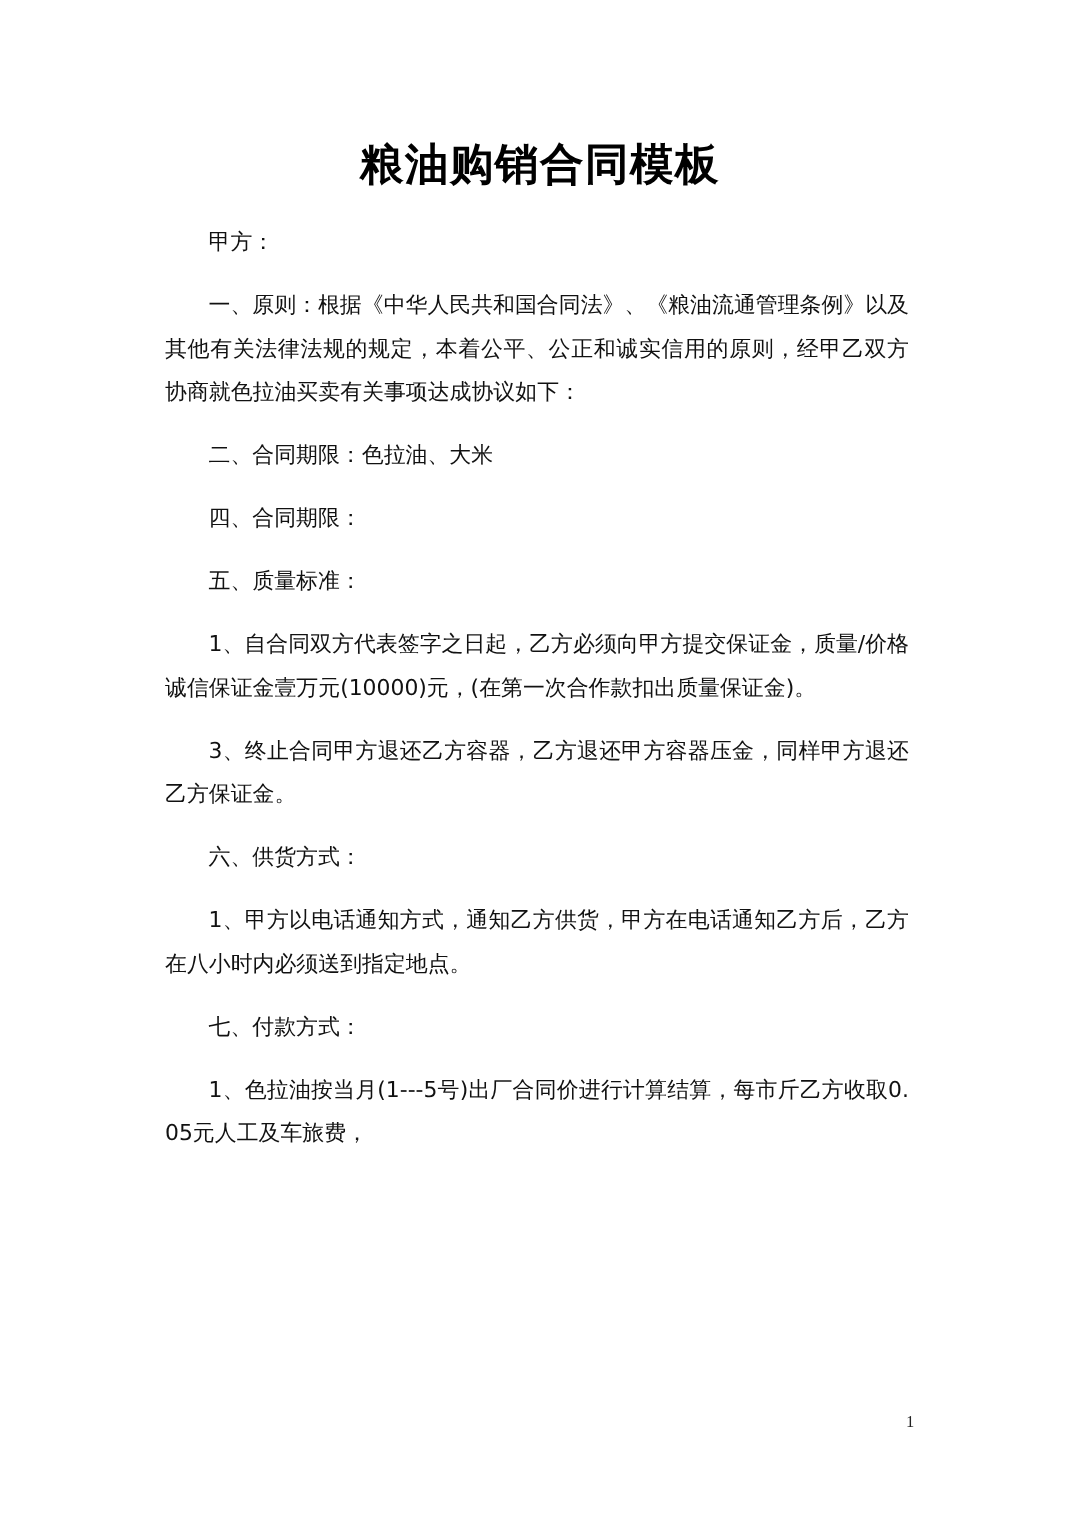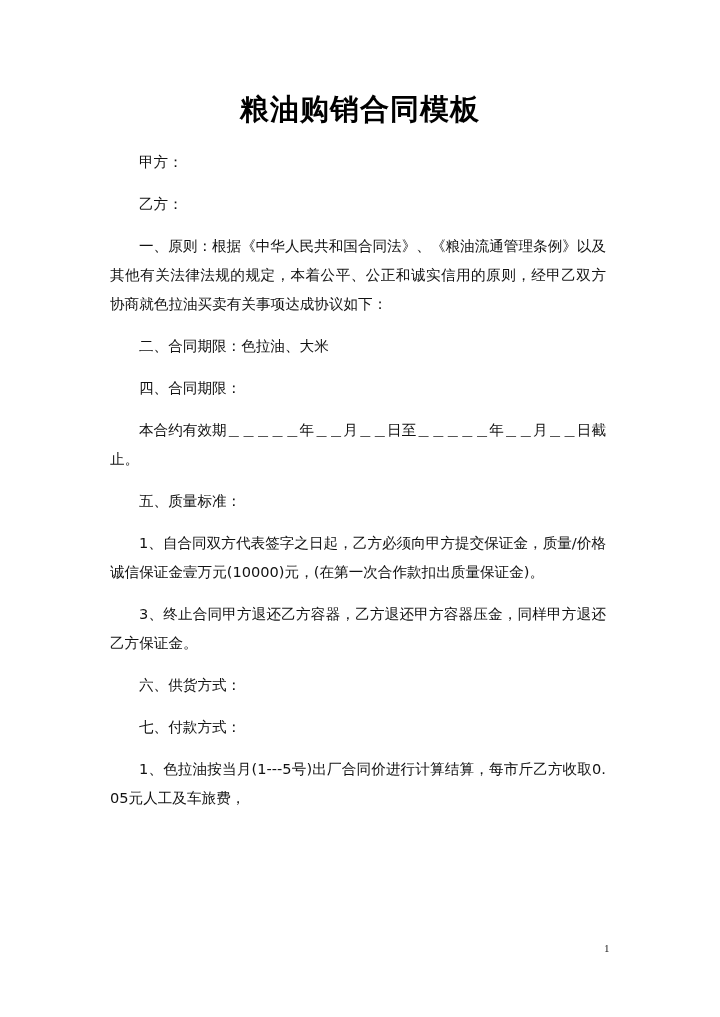--- a/index.html
+++ b/index.html
@@ -14,26 +14,25 @@
     .pagenum { position: absolute; left: 604px; top: 942px; font-size: 11px;
                font-family: "Liberation Serif", serif; color: #222; }
   </style>
 </head>
 <body>
 
 <div class="page">
   <div class="title">粮油购销合同模板</div>
   <div class="body">
     <p class="p">甲方：</p>
-    <p class="p">乙方：</p>
     <p class="p">一、原则：根据《中华人民共和国合同法》、《粮油流通管理条例》以及其他有关法律法规的规定，本着公平、公正和诚实信用的原则，经甲乙双方协商就色拉油买卖有关事项达成协议如下：</p>
     <p class="p">二、合同期限：色拉油、大米</p>
     <p class="p">四、合同期限：</p>
-    <p class="p">本合约有效期＿＿＿＿＿年＿＿月＿＿日至＿＿＿＿＿年＿＿月＿＿日截止。</p>
     <p class="p">五、质量标准：</p>
     <p class="p">1、自合同双方代表签字之日起，乙方必须向甲方提交保证金，质量/价格诚信保证金壹万元(10000)元，(在第一次合作款扣出质量保证金)。</p>
     <p class="p">3、终止合同甲方退还乙方容器，乙方退还甲方容器压金，同样甲方退还乙方保证金。</p>
     <p class="p">六、供货方式：</p>
+    <p class="p">1、甲方以电话通知方式，通知乙方供货，甲方在电话通知乙方后，乙方在八小时内必须送到指定地点。</p>
     <p class="p">七、付款方式：</p>
     <p class="p">1、色拉油按当月(1---5号)出厂合同价进行计算结算，每市斤乙方收取0.05元人工及车旅费，</p>
   </div>
   <div class="pagenum">1</div>
 </div>
 
 </body></html>

